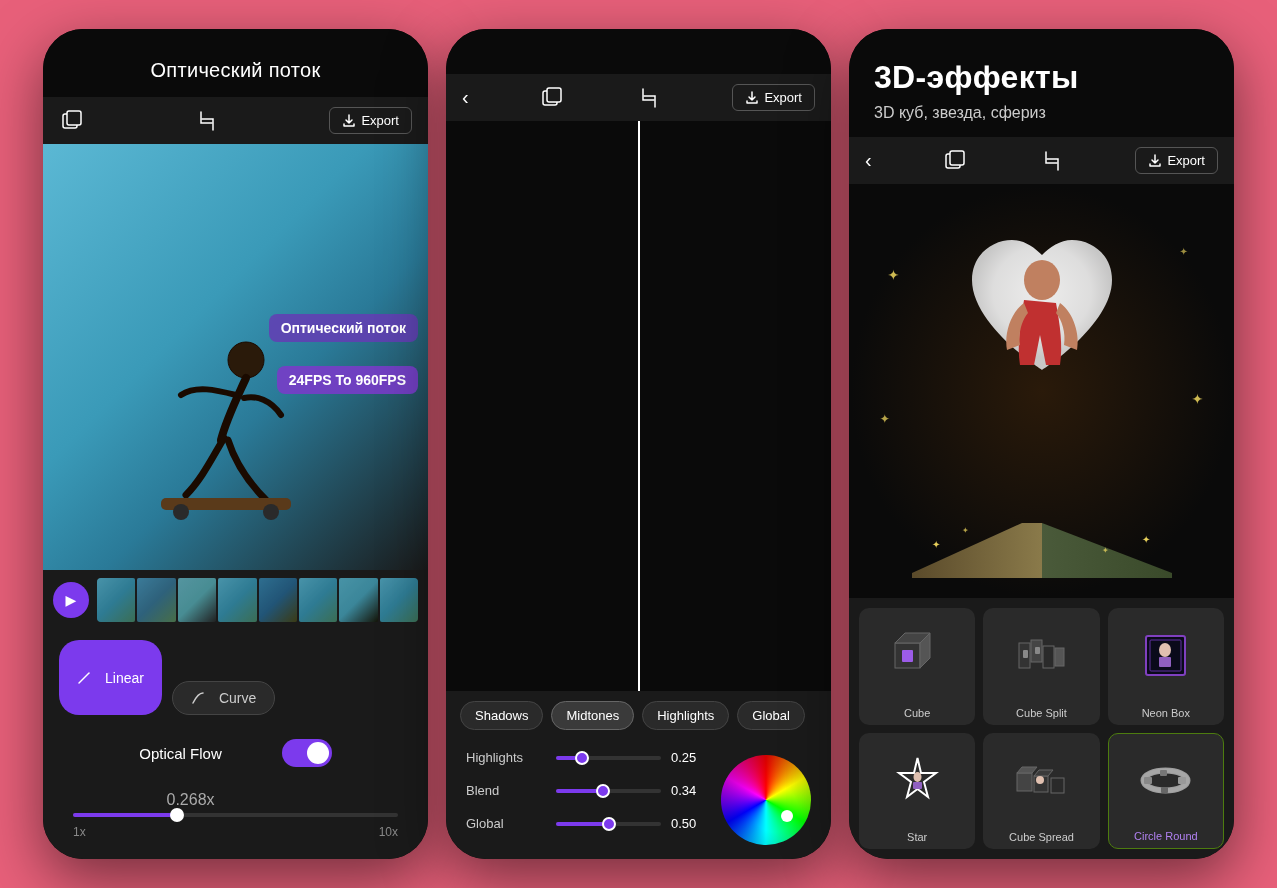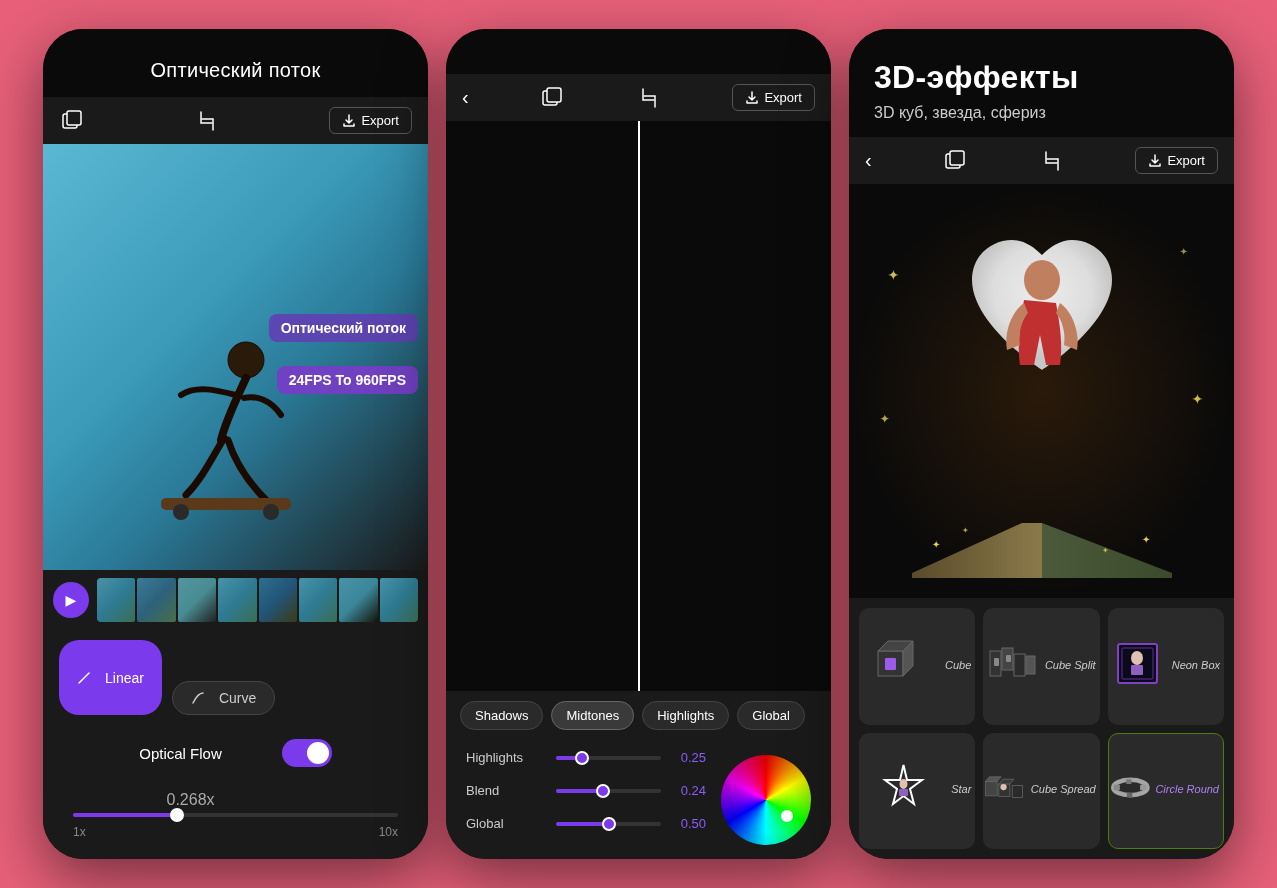--- a/index.html
+++ b/index.html
@@ -400,24 +400,23 @@
     .slider-knob2 {
       position: absolute;
       top: 50%;
       transform: translate(-50%, -50%);
       width: 14px; height: 14px;
       background: #7c3aed;
       border-radius: 50%;
       border: 2px solid white;
     }
     .slider-value {
-      color: #8b5cf6;
+      color: #ffffff;
       font-size: 13px;
       width: 35px;
-      text-align: right;
       flex-shrink: 0;
     }
     .color-wheel {
       width: 90px;
       height: 90px;
       border-radius: 50%;
       background: conic-gradient(
         red 0deg,
         yellow 60deg,
         lime 120deg,
@@ -489,25 +488,24 @@
       padding: 10px;
       flex-shrink: 0;
     }
     .effect-item {
       background: #2a2a2a;
       border-radius: 10px;
       overflow: hidden;
       aspect-ratio: 1;
       position: relative;
       display: flex;
-      flex-direction: row;
+      flex-direction: column;
       align-items: center;
       justify-content: flex-end;
       padding-bottom: 6px;
-      font-style: italic;
     }
     .effect-item.selected {
       border: 1px solid #4d7c0f;
     }
     .effect-thumb {
       width: 100%;
       flex: 1;
       display: flex;
       align-items: center;
       justify-content: center;
@@ -713,21 +711,21 @@
               <div class="slider-knob2" style="left:25%"></div>
             </div>
             <span class="slider-value">0.25</span>
           </div>
           <div class="slider-row">
             <span class="slider-label">Blend</span>
             <div class="slider-track">
               <div class="slider-fill-blend"></div>
               <div class="slider-knob2" style="left:45%"></div>
             </div>
-            <span class="slider-value">0.24</span>
+            <span class="slider-value">0.34</span>
           </div>
           <div class="slider-row">
             <span class="slider-label">Global</span>
             <div class="slider-track">
               <div class="slider-fill-balance"></div>
               <div class="slider-knob2" style="left:50%"></div>
             </div>
             <span class="slider-value">0.50</span>
           </div>
         </div>

